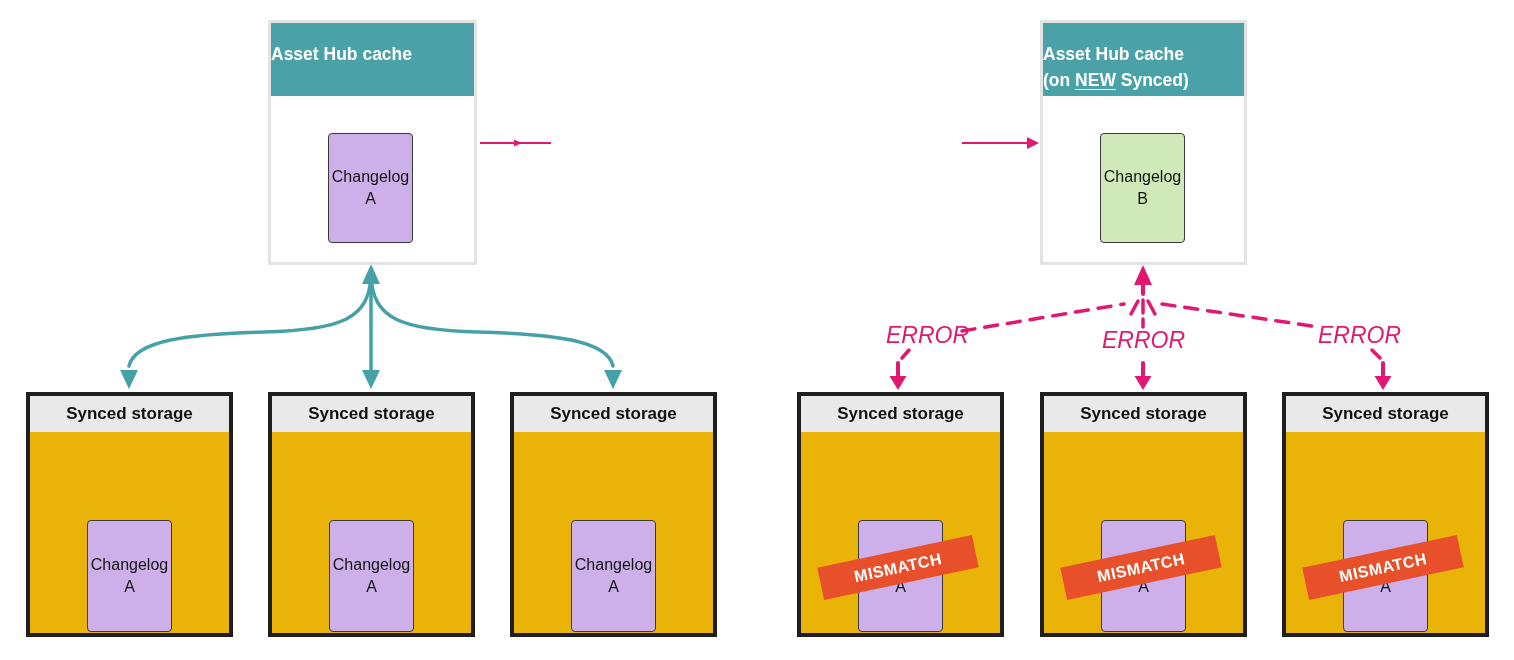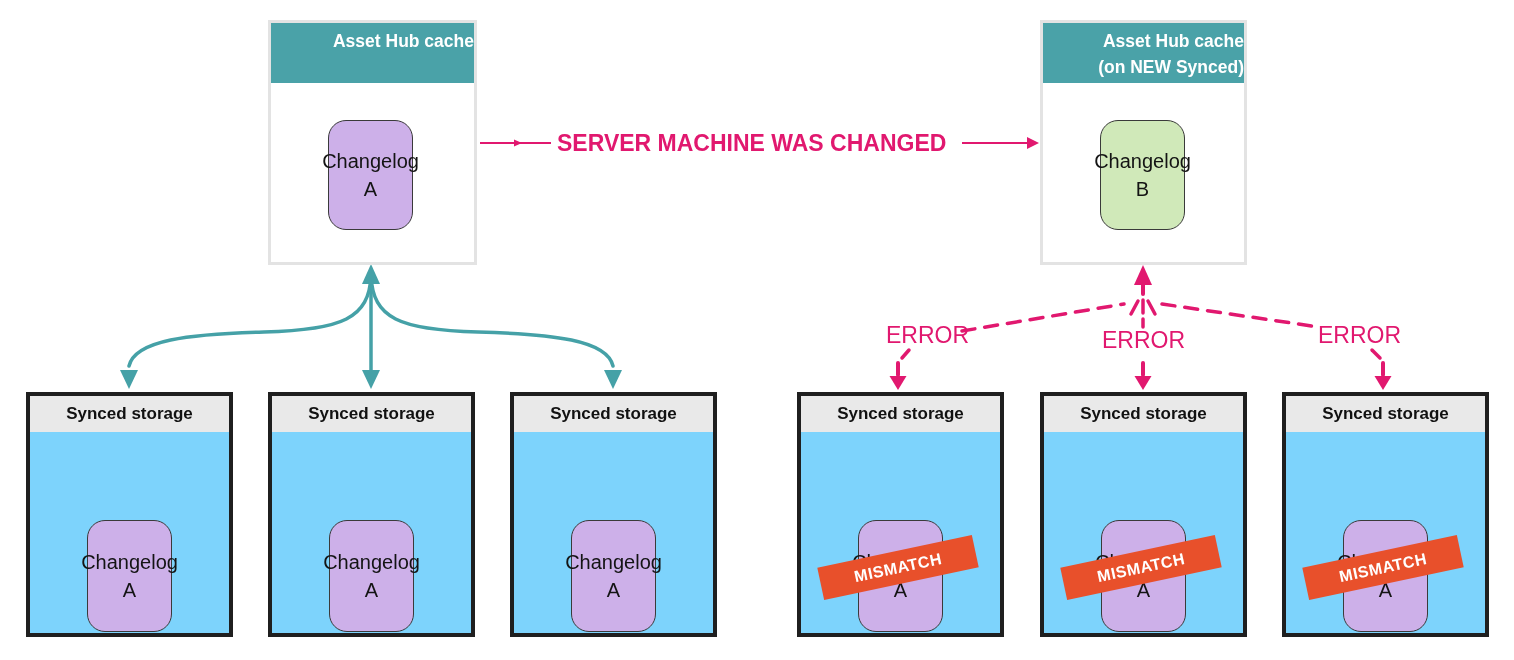--- a/index.html
+++ b/index.html
@@ -5,51 +5,51 @@
   html,body{margin:0;padding:0;background:#ffffff;}
   body{width:1514px;height:660px;position:relative;overflow:hidden;
        font-family:"Liberation Sans","DejaVu Sans",sans-serif;}
   .canvas{position:absolute;inset:0;}
   svg.overlay{position:absolute;left:0;top:0;width:1514px;height:660px;pointer-events:none;}
 
   
   .hub{position:absolute;top:20px;width:209px;height:245px;background:#fff;
        border:3px solid #e3e3e3;box-sizing:border-box;}
   .hub-header{background:#4AA2A8;color:#fff;font-weight:bold;font-size:17.5px;
-       text-align:right;line-height:1.5;padding:5px 0 6px 0;height:49px;}
-  .hub-em{text-underline-offset:3px;}
+       text-align:left;line-height:1.5;padding:18px 0 6px 0;height:49px;}
+  .hub-em{text-decoration:underline;text-underline-offset:3px;}
   .hub-body{position:relative;width:100%;height:calc(100% - 60px);}
 
   
-  .changelog{position:absolute;width:85px;height:110px;border-radius:18px;
+  .changelog{position:absolute;width:85px;height:110px;border-radius:4px;
        border:1.5px solid #3a3a3a;display:flex;flex-direction:column;
-       align-items:center;justify-content:center;font-size:20px;color:#141414;
+       align-items:center;justify-content:center;font-size:16px;color:#141414;
        line-height:1.4;text-align:center;box-sizing:border-box;}
   .purple{background:#CDB0E9;}
   .green{background:#D0E9B9;}
   .hub .changelog{left:57px;top:37px;}
 
   
-  .storage{position:absolute;top:392px;width:207px;height:245px;background:#7dd3fc;
+  .storage{position:absolute;top:392px;width:207px;height:245px;background:#eab308;
        border:4px solid #1f1f1f;box-sizing:border-box;}
   .storage-header{background:#e9e9e9;height:36px;line-height:36px;text-align:center;
        font-weight:bold;font-size:17px;color:#111;}
   .storage-body{position:relative;width:100%;height:calc(100% - 36px);}
   .storage .changelog{left:57px;top:88px;width:85px;height:112px;}
 
   
   .banner{position:absolute;left:18px;top:119px;width:158px;height:33px;
        background:#E8502B;transform:rotate(-12deg);display:flex;align-items:center;
        justify-content:center;color:#fff;font-weight:bold;font-size:16px;
        letter-spacing:0.5px;z-index:3;}
 
   
   .connector-label{position:absolute;left:557px;top:130px;color:#E1186F;
        font-weight:bold;font-size:23px;white-space:nowrap;}
-  .error-label{position:absolute;color:#E1186F;font-size:23px;white-space:nowrap;}
+  .error-label{position:absolute;color:#E1186F;font-size:23px;white-space:nowrap;font-style:italic;}
   .err-left{left:886px;top:322px;}
   .err-mid{left:1102px;top:327px;}
   .err-right{left:1318px;top:322px;}
 </style>
 </head>
 <body>
 
 <div class="canvas">
 
   <svg class="overlay" viewBox="0 0 1514 660" aria-hidden="true">
@@ -115,21 +115,20 @@
       <div><span>(on </span><span class="hub-em">NEW</span><span> Synced)</span></div>
     </div>
     <div class="hub-body">
       <div class="changelog green">
         <div>Changelog</div>
         <div>B</div>
       </div>
     </div>
   </div>
 
-  <div class="connector-label">SERVER MACHINE WAS CHANGED</div>
 
   <div class="error-label err-left">ERROR</div>
   <div class="error-label err-mid">ERROR</div>
   <div class="error-label err-right">ERROR</div>
 
   <div class="storage" style="left:26px">
     <div class="storage-header">Synced storage</div>
     <div class="storage-body">
       <div class="changelog purple">
         <div>Changelog</div>

